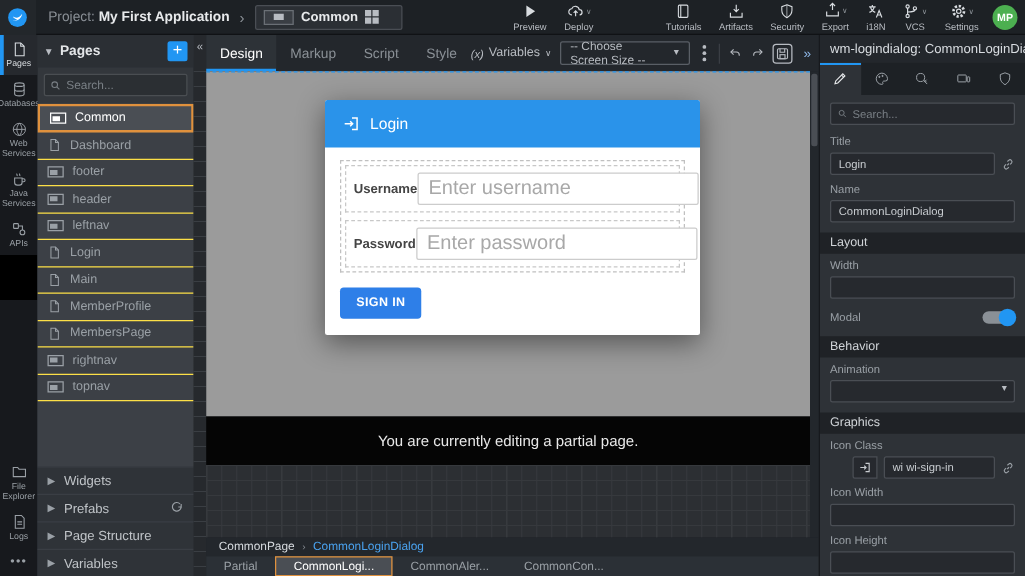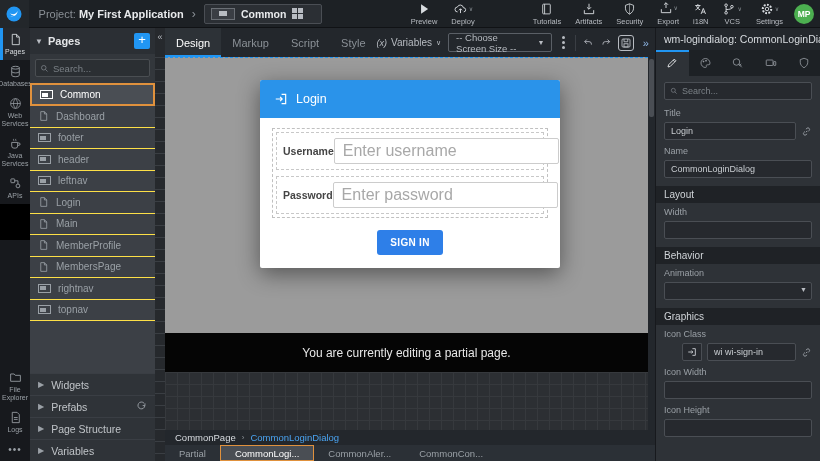--- a/index.html
+++ b/index.html
@@ -88,21 +88,21 @@
   .dialog { position:absolute; left:95px; top:22px; width:300px; background:#fff; border-radius:2px; box-shadow:0 6px 22px rgba(0,0,0,.45); }
   .dlg-header { height:38px; background:#2a93ea; display:flex; align-items:center; gap:8px; padding:0 14px; border-radius:2px 2px 0 0; }
   .dlg-title { color:#fff; font-size:12.5px; }
   .dlg-body { padding:10px 12px 0; }
   .dlg-form { border:1px dashed #c0c0c0; padding:3px; }
   .dlg-row { border:1px dashed #c8c8c8; display:flex; align-items:center; padding:5px 6px; }
   .dlg-row + .dlg-row { margin-top:6px; }
   .dlg-label { width:68px; font-size:10.5px; color:#444; font-weight:bold; }
   .dlg-input { flex:1; height:26px; border:1px solid #ccc; border-radius:2px; padding:0 8px; font-size:16px; color:#333; outline:none; font-family:inherit; }
   .dlg-input::placeholder { color:#a8a8a8; }
-  .dlg-footer { display:flex; justify-content:center; padding:12px 0 13px; }
+  .dlg-footer { display:flex; justify-content:flex-start; padding:12px 12px 13px; }
   .signin-btn { background:#2e7fe8; color:#fff; border:none; font-size:10px; font-weight:bold; padding:7px 13px; border-radius:3px; cursor:pointer; font-family:inherit; letter-spacing:.3px; }
 
   .banner { height:39px; background:#050505; display:flex; align-items:center; justify-content:center; color:#e8e8e8; font-size:12px; }
   .grid-area { flex:1; background:#2c2f33;
     background-image:
       linear-gradient(#36393d 1px, transparent 1px),
       linear-gradient(90deg,#36393d 1px, transparent 1px),
       linear-gradient(#3e4146 1px, transparent 1px),
       linear-gradient(90deg,#3e4146 1px, transparent 1px);
     background-size:12px 12px,12px 12px,60px 60px,60px 60px; }
@@ -592,20 +592,26 @@
       </div>
     </div>
 
     <div class="p-section">Layout</div>
     <div class="p-field">
       <div class="p-label">Width</div>
       <div class="p-input-row">
           <input class="p-input" type="text" style="">
         </div>
     </div>
+    <div class="toggle-row">
+      <span class="p-label">Modal</span>
+      <span class="toggle">
+          <i></i>
+        </span>
+    </div>
 
     <div class="p-section">Behavior</div>
     <div class="p-field">
       <div class="p-label">Animation</div>
       <div class="p-input-row p-select">
         <input class="p-input" type="text" style="">
         <span class="sel-caret">▼</span>
       </div>
     </div>
 

